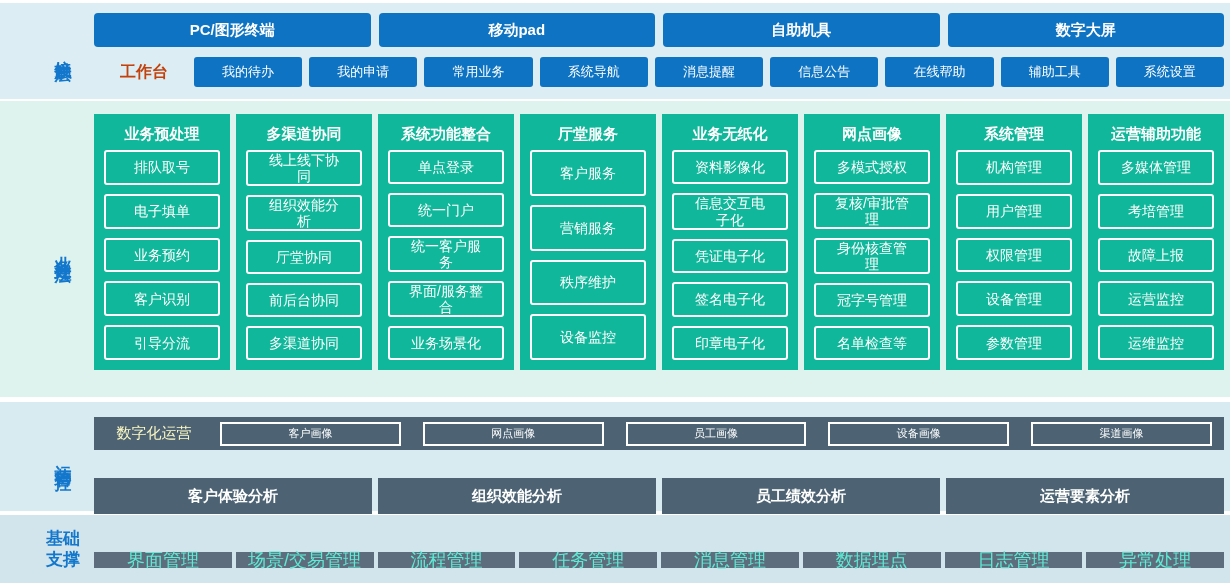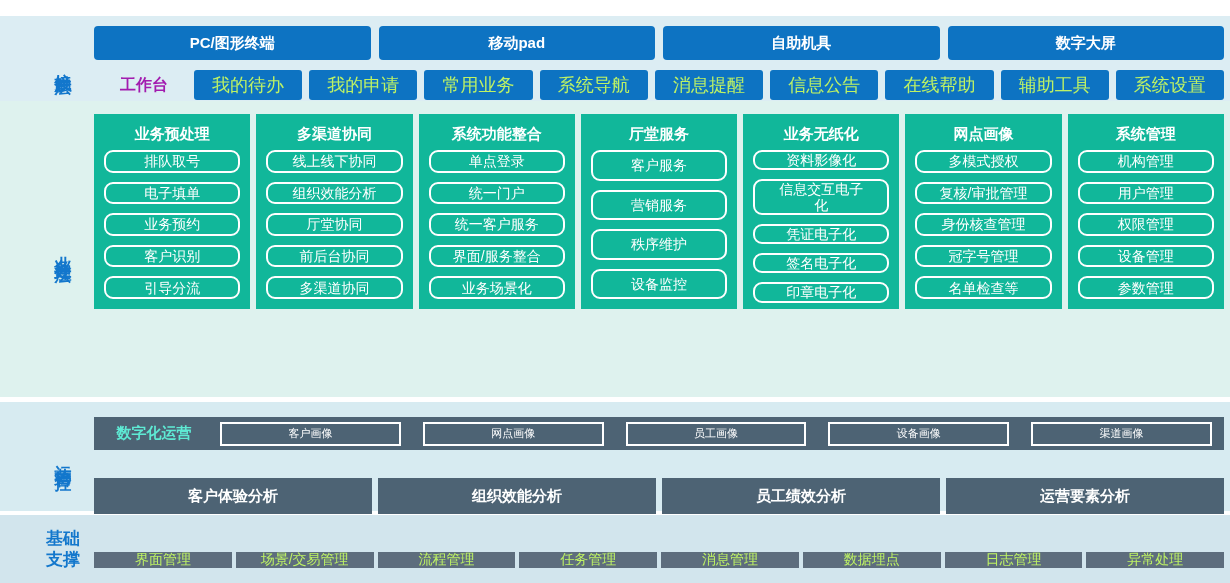--- a/index.html
+++ b/index.html
@@ -9,21 +9,21 @@
     background: #ffffff;
     position: relative;
     overflow: hidden;
   }
   .band {
     position: absolute;
     left: 0;
     width: 1230px;
     display: flex;
   }
-  #band-contact    { top: 16px;   height: 96px;  background: #dcedf3; }
+  #band-contact    { top: 3px;   height: 96px;  background: #dcedf3; }
   #band-business   { top: 101px; height: 296px; background: #def2ee; }
   #band-operations { top: 402px; height: 109px; background: #d7ebf1; }
   #band-foundation { top: 515px; height: 68px;  background: #d2e5ed; }
 
   .label-col {
     width: 62px;
     flex: 0 0 62px;
     display: flex;
     align-items: center;
     justify-content: center;
@@ -52,78 +52,78 @@
   .channel-row { display: flex; gap: 8px; margin-top: 10px; height: 34px; }
   .channel-btn {
     flex: 1; background: #0d73c2; color: #fff;
     font-weight: bold; font-size: 15px;
     display: flex; align-items: center; justify-content: center;
     border-radius: 4px; cursor: pointer;
   }
   .workbench-row { display: flex; margin-top: 10px; height: 30px; align-items: center; }
   .workbench-label {
     width: 100px; flex: 0 0 100px; text-align: center;
-    font-weight: bold; font-size: 16px; color: #a21caf;
+    font-weight: bold; font-size: 16px; color: #c2410c;
   }
   .workbench-items { flex: 1; display: flex; gap: 7px; height: 100%; }
   .wb-btn {
-    flex: 1; background: #0d73c2; color: #bef264; font-size: 18px;
+    flex: 1; background: #0d73c2; color: #ffffff; font-size: 13px;
     display: flex; align-items: center; justify-content: center;
     border-radius: 3px; cursor: pointer;
   }
 
   
-  .biz-cols { display: flex; gap: 6px; margin-top: 13px; height: 195px; }
+  .biz-cols { display: flex; gap: 6px; margin-top: 13px; height: 256px; }
   .biz-col {
     flex: 1; background: #11b79a;
     padding: 4px 10px 10px;
     display: flex; flex-direction: column;
   }
   .biz-col-title {
     height: 32px; line-height: 32px; text-align: center;
     color: #fff; font-weight: bold; font-size: 15px;
     white-space: nowrap;
   }
   .biz-items { flex: 1; display: flex; flex-direction: column; gap: 9px; }
   .biz-item {
-    flex: 1; border: 2px solid #fff; border-radius: 9px;
+    flex: 1; border: 2px solid #fff; border-radius: 3px;
     color: #fff; font-size: 14px; line-height: 1.15;
     display: flex; align-items: center; justify-content: center;
     text-align: center; padding: 0 18px; cursor: pointer;
   }
 
   
   .profile-bar {
     display: flex; align-items: center;
     margin-top: 15px; height: 33px;
     background: #4d6374; padding: 0 12px; gap: 18px;
   }
   .profile-label {
     flex: 0 0 96px; width: 96px; text-align: center;
-    font-weight: bold; color: #5eead4; font-size: 15px;
+    font-weight: normal; color: #fef9c3; font-size: 15px;
   }
   .profile-items { flex: 1; display: flex; gap: 22px; align-items: center; }
   .profile-btn {
     flex: 1; height: 24px; border: 2px solid #fff;
     color: #fff; font-size: 11px;
     display: flex; align-items: center; justify-content: center;
     cursor: pointer;
   }
   .analysis-row { display: flex; gap: 6px; margin-top: 28px; height: 36px; }
   .analysis-btn {
     flex: 1; background: #4d6374; color: #fff;
     font-weight: bold; font-size: 15px;
     display: flex; align-items: center; justify-content: center;
     cursor: pointer;
   }
 
   
   .foundation-row { display: flex; gap: 4px; margin-top: 14px; height: 39px; }
   .foundation-btn {
-    flex: 1; background: #5d6d7d; color: #bef264; font-size: 14px;
+    flex: 1; background: #5d6d7d; color: #5eead4; font-size: 18px;
     display: flex; align-items: center; justify-content: center;
     cursor: pointer;
     margin-top: 23px;
   }
 </style>
 </head>
 <body>
 
 <div class="band" id="band-contact">
   <div class="label-col">
@@ -221,20 +221,30 @@
         <div class="biz-col">
           <div class="biz-col-title">系统管理</div>
           <div class="biz-items">
             <div class="biz-item">机构管理</div>
             <div class="biz-item">用户管理</div>
             <div class="biz-item">权限管理</div>
             <div class="biz-item">设备管理</div>
             <div class="biz-item">参数管理</div>
           </div>
         </div>
+        <div class="biz-col">
+          <div class="biz-col-title">运营辅助功能</div>
+          <div class="biz-items">
+            <div class="biz-item">多媒体管理</div>
+            <div class="biz-item">考培管理</div>
+            <div class="biz-item">故障上报</div>
+            <div class="biz-item">运营监控</div>
+            <div class="biz-item">运维监控</div>
+          </div>
+        </div>
       </div>
   </div>
 </div>
 
 <div class="band" id="band-operations">
   <div class="label-col">
     <div class="v-label">运营管控</div>
   </div>
   <div class="content">
     <div class="profile-bar">

